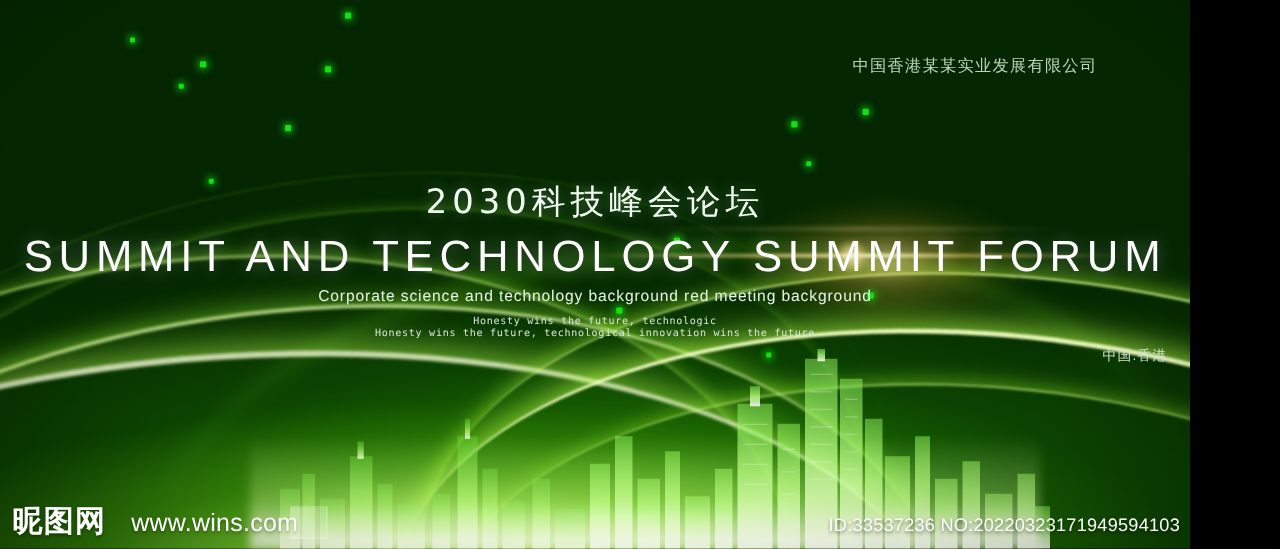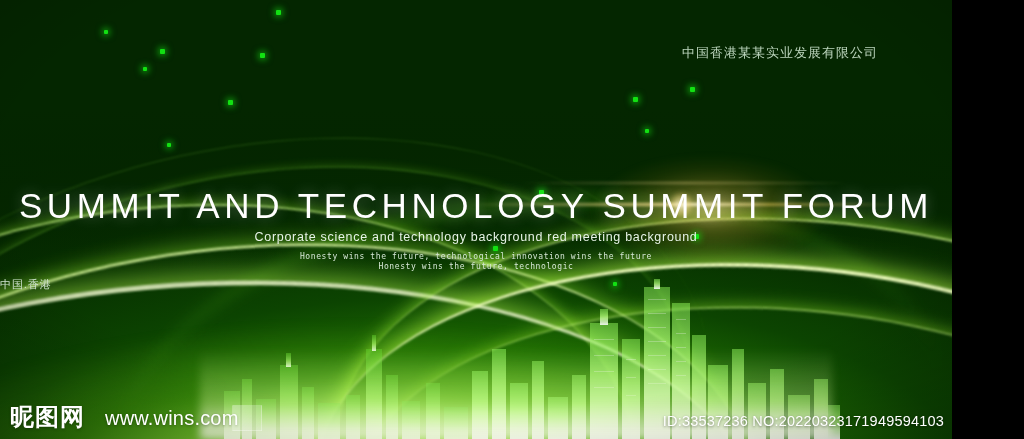--- a/index.html
+++ b/index.html
@@ -166,25 +166,25 @@
     font-family:"Liberation Sans", sans-serif;
   }
   .tagline{
     position:absolute; left:0; right:0; top:252px;
     text-align:center;
     font-size:8px; letter-spacing:.6px; line-height:10px;
     color:#d7e8d7;
     font-family:"DejaVu Sans Mono", monospace;
   }
   .location{
-    position:absolute; left:0; right:8px; top:277px;
-    text-align:left;
+    position:absolute; left:0; right:18px; top:277px;
+    text-align:right;
     font-size:11px; letter-spacing:1px;
     color:#cfe2cf;
-    font-family:Liberation Serif, serif;
+    font-family:Liberation Sans, sans-serif;
   }
 
   
   .wm-left{
     position:absolute; left:10px; bottom:6px;
     display:flex; align-items:baseline; gap:20px;
     color:#fff;
   }
   .wm-cn{
     font-family:"DejaVu Sans", sans-serif;
@@ -328,25 +328,26 @@
       <div class="dot sm" style="left: 645px; top: 129px;"></div>
       <div class="dot" style="left: 539px; top: 190px;"></div>
       <div class="dot" style="left: 694px; top: 234px;"></div>
       <div class="dot sm" style="left: 613px; top: 282px;"></div>
       <div class="dot" style="left: 493px; top: 246px;"></div>
     </div>
 
   <div class="vignette"></div>
 
   <div class="company">中国香港某某实业发展有限公司</div>
+  <div class="title-cn">2030科技峰会论坛</div>
   <div class="title-en">SUMMIT AND TECHNOLOGY SUMMIT FORUM</div>
   <div class="subtitle">Corporate science and technology background red meeting background</div>
   <div class="tagline">
+    <div>Honesty wins the future, technologic</div>
     <div>Honesty wins the future, technological innovation wins the future</div>
-    <div>Honesty wins the future, technologic</div>
   </div>
   <div class="location">中国.香港</div>
 
   <div class="wm-left">
     <span class="wm-cn">昵图网</span>
     <span class="wm-url">www.wins.com</span>
   </div>
   <div class="wm-badge"></div>
   <div class="wm-right">ID:33537236 NO:20220323171949594103</div>
 

